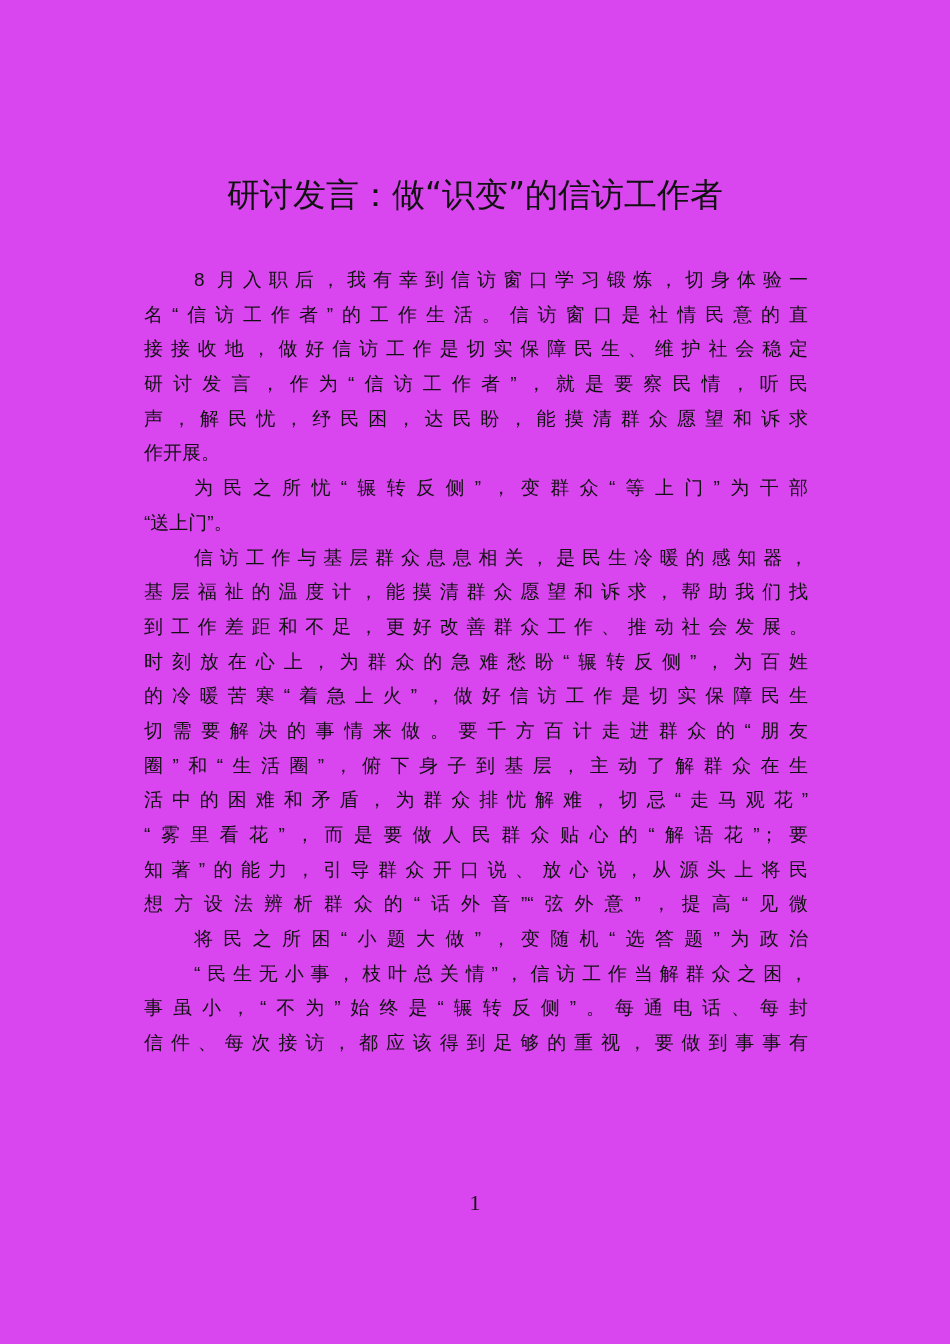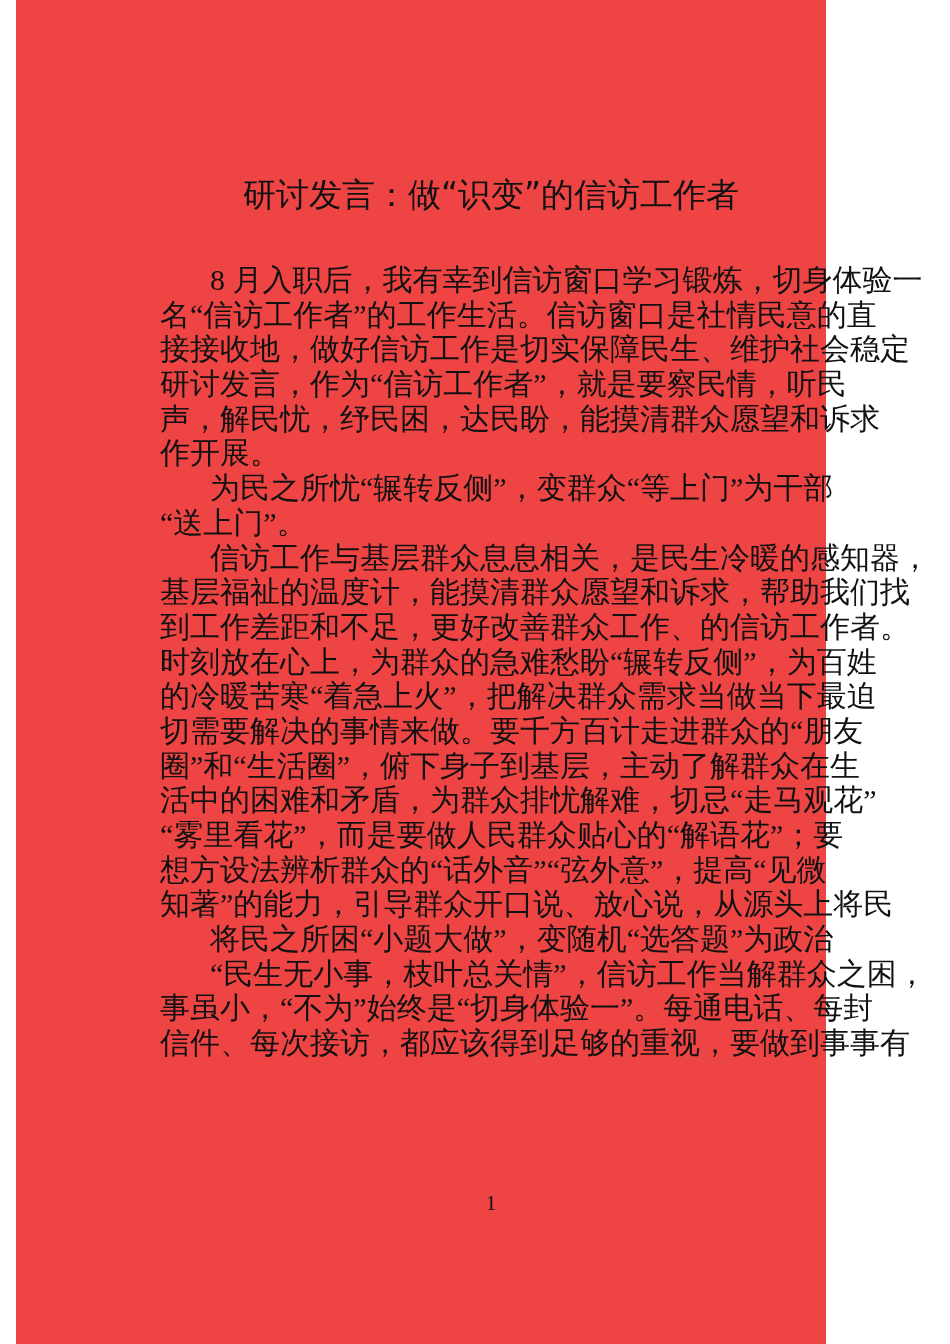--- a/index.html
+++ b/index.html
@@ -1,25 +1,25 @@
 <!DOCTYPE html>
 <html><head>
 <meta charset="utf-8">
 <style>
   html, body { margin: 0; padding: 0; background: #ffffff; }
   body { width: 950px; height: 1344px; position: relative; overflow: hidden; }
-  .page { position: absolute; left: 0; top: 0; width: 810px; height: 1344px; background: #ef4444; margin-left: 16px; }
+  .page { position: absolute; left: 0; top: 0; width: 950px; height: 1344px; background: #d946ef; }
   .title {
     position: absolute; left: 0; top: 172px; width: 950px; text-align: center;
     font-family: "DejaVu Sans", sans-serif; font-size: 33px; color: #111;
     letter-spacing: 0px; line-height: 46px;
   }
   .body {
     position: absolute; left: 144px; top: 263px; width: 664px;
-    font-family: Liberation Serif, serif; font-size: 30px; color: #111;
+    font-family: Liberation Sans, sans-serif; font-size: 19px; color: #111;
     line-height: 34.7px;
   }
   .line { white-space: nowrap; height: 34.7px; text-align: justify; text-align-last: justify; }
   .line.last { text-align-last: left; }
   .indent { padding-left: 50px; }
   .page-number {
     position: absolute; left: 0; top: 1190px; width: 950px; text-align: center;
     font-family: "Liberation Serif", serif; font-size: 22px; color: #111;
   }
 </style>
@@ -32,28 +32,28 @@
       <div class="line indent">8 月入职后，我有幸到信访窗口学习锻炼，切身体验一</div>
       <div class="line">名“信访工作者”的工作生活。信访窗口是社情民意的直</div>
       <div class="line">接接收地，做好信访工作是切实保障民生、维护社会稳定</div>
       <div class="line">研讨发言，作为“信访工作者”，就是要察民情，听民</div>
       <div class="line">声，解民忧，纾民困，达民盼，能摸清群众愿望和诉求</div>
       <div class="line last">作开展。</div>
       <div class="line indent">为民之所忧“辗转反侧”，变群众“等上门”为干部</div>
       <div class="line last">“送上门”。</div>
       <div class="line indent">信访工作与基层群众息息相关，是民生冷暖的感知器，</div>
       <div class="line">基层福祉的温度计，能摸清群众愿望和诉求，帮助我们找</div>
-      <div class="line">到工作差距和不足，更好改善群众工作、的信访工作者。</div>
+      <div class="line">到工作差距和不足，更好改善群众工作、推动社会发展。</div>
       <div class="line">时刻放在心上，为群众的急难愁盼“辗转反侧”，为百姓</div>
-      <div class="line">的冷暖苦寒“着急上火”，把解决群众需求当做当下最迫</div>
+      <div class="line">的冷暖苦寒“着急上火”，做好信访工作是切实保障民生</div>
       <div class="line">切需要解决的事情来做。要千方百计走进群众的“朋友</div>
       <div class="line">圈”和“生活圈”，俯下身子到基层，主动了解群众在生</div>
       <div class="line">活中的困难和矛盾，为群众排忧解难，切忌“走马观花”</div>
       <div class="line">“雾里看花”，而是要做人民群众贴心的“解语花”；要</div>
+      <div class="line">知著”的能力，引导群众开口说、放心说，从源头上将民</div>
       <div class="line">想方设法辨析群众的“话外音”“弦外意”，提高“见微</div>
-      <div class="line">知著”的能力，引导群众开口说、放心说，从源头上将民</div>
       <div class="line indent">将民之所困“小题大做”，变随机“选答题”为政治</div>
       <div class="line indent">“民生无小事，枝叶总关情”，信访工作当解群众之困，</div>
-      <div class="line">事虽小，“不为”始终是“切身体验一”。每通电话、每封</div>
+      <div class="line">事虽小，“不为”始终是“辗转反侧”。每通电话、每封</div>
       <div class="line">信件、每次接访，都应该得到足够的重视，要做到事事有</div>
     </div>
   <div class="page-number">1</div>
 </div>
 
 </body></html>

